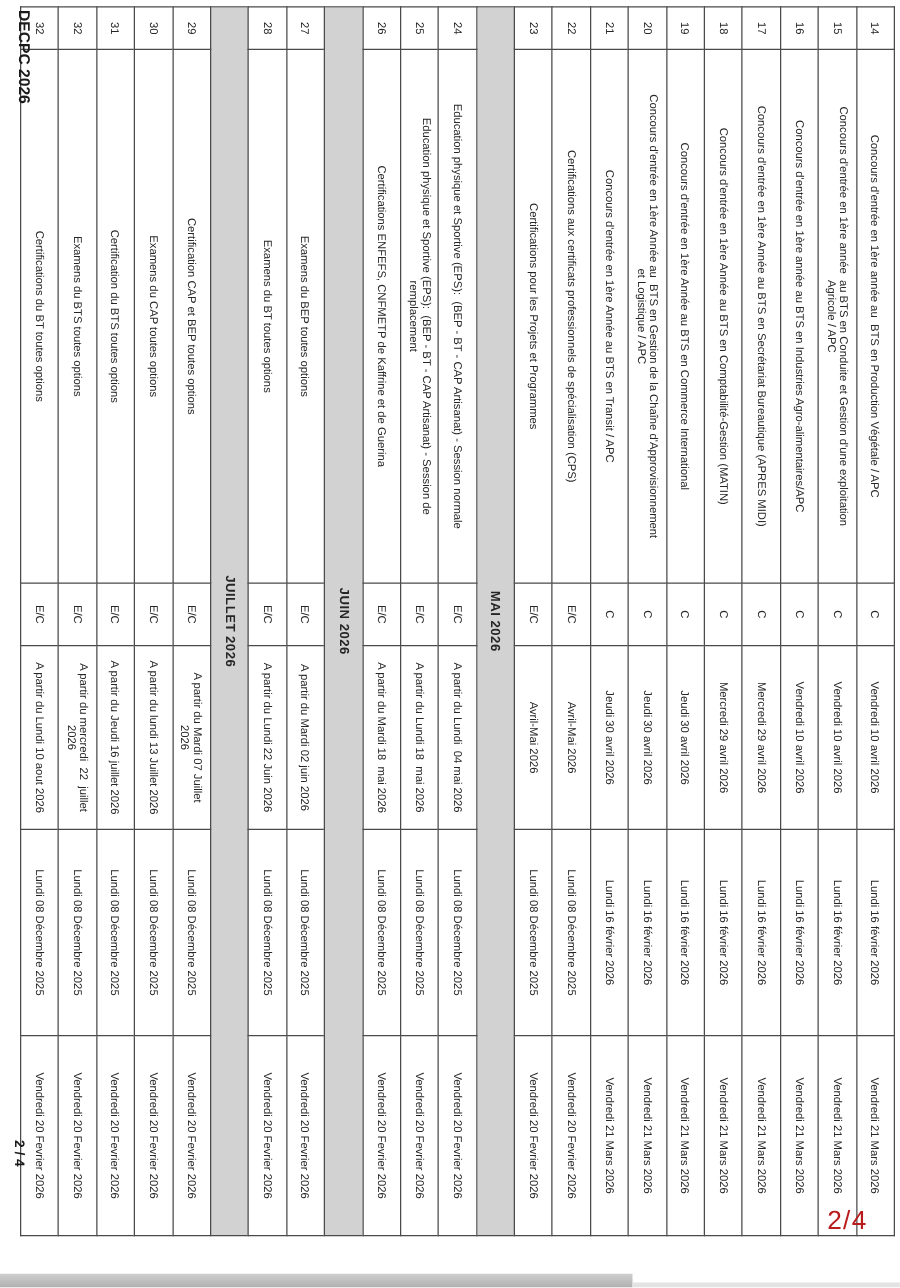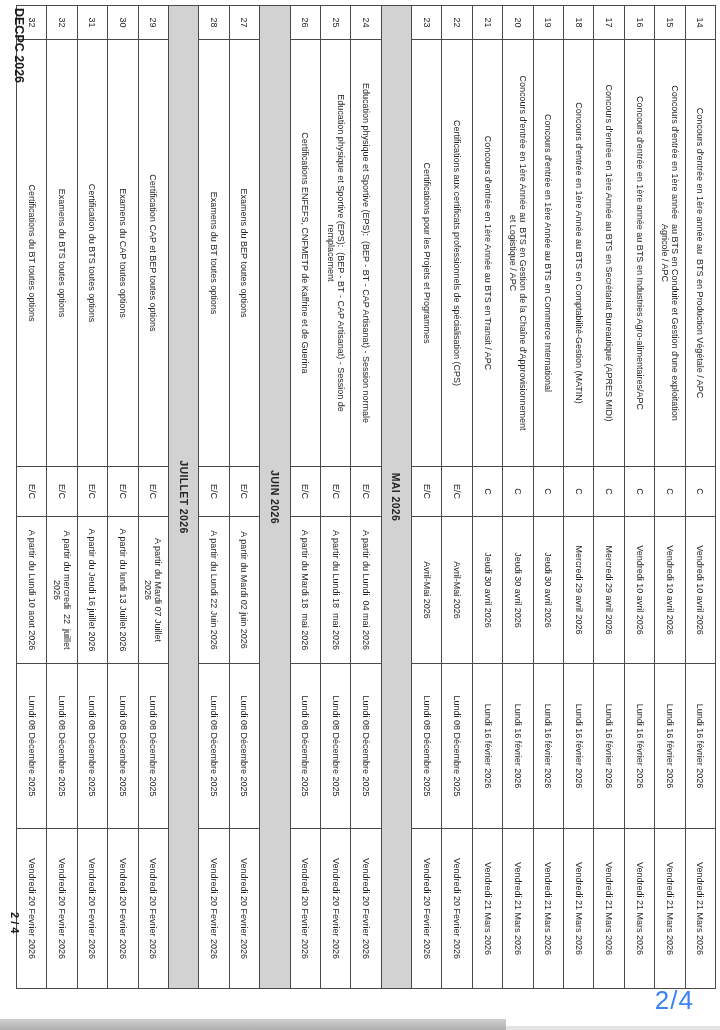--- a/index.html
+++ b/index.html
@@ -42,22 +42,22 @@
     font-weight:bold; font-size:12.5px; color:#1b1b1b;
     white-space:nowrap;
   }
   .doc-page {
     position:absolute; left:912px; top:699px;
     font-weight:bold; font-size:11px; color:#1b1b1b;
     white-space:nowrap;
   }
   
   .viewer-page {
-    position:absolute; right:26px; top:985px;
-    font-size:26px; color:#3b82f6; letter-spacing:1px;
+    position:absolute; right:26px; top:965px;
+    font-size:21px; color:#b91c1c; letter-spacing:1px;
   }
   .band-left {
     position:absolute; left:0; top:1019px; width:506px; height:11px;
     background:linear-gradient(#cfcfcf,#b0b0b0);
   }
   .band-right {
     position:absolute; left:506px; right:0; top:1026px; height:4px;
     background:#e3e3e3;
   }
 </style>

